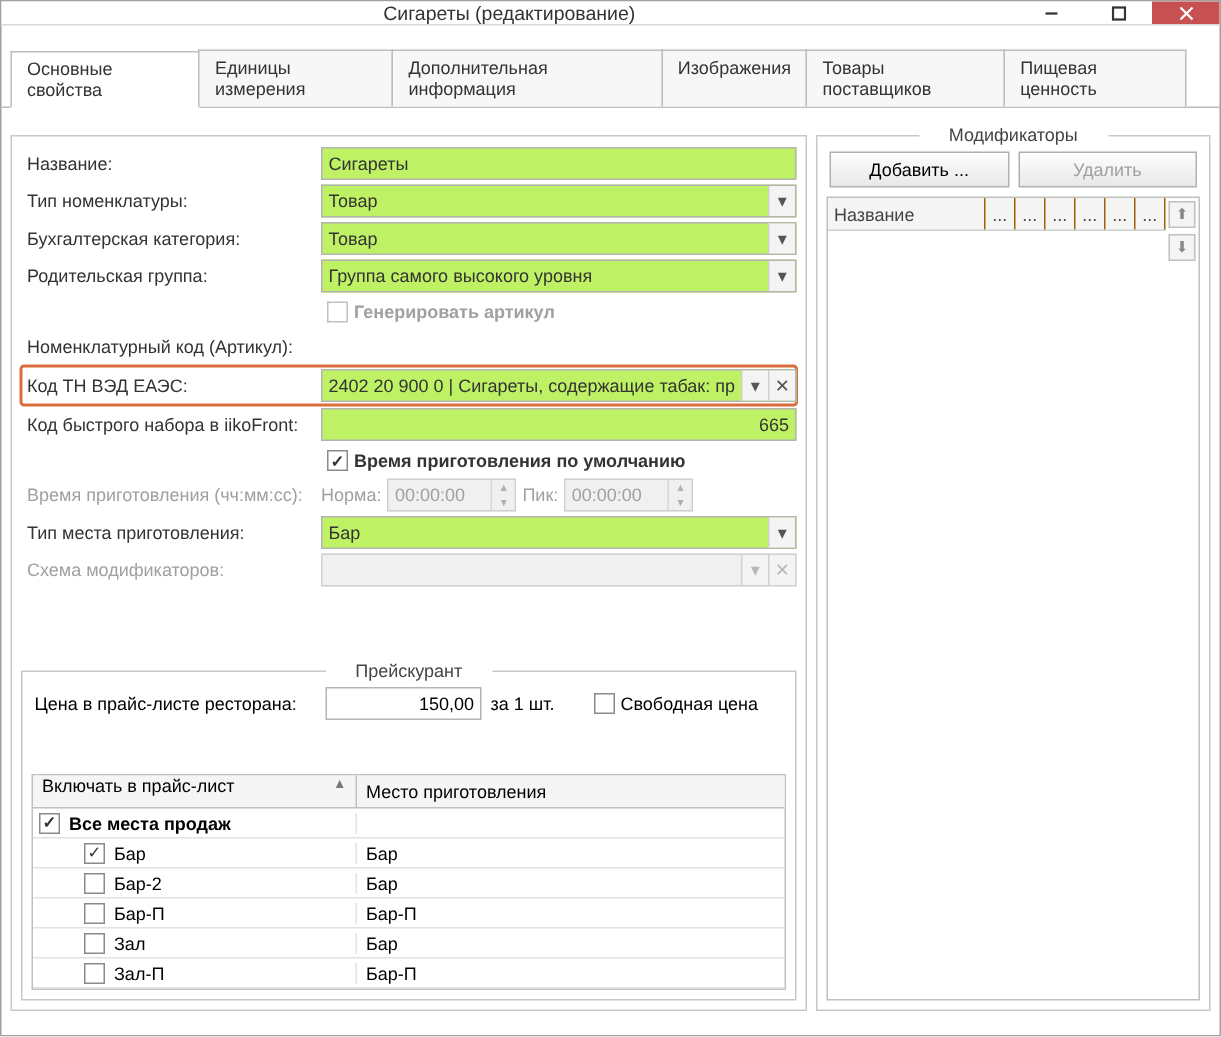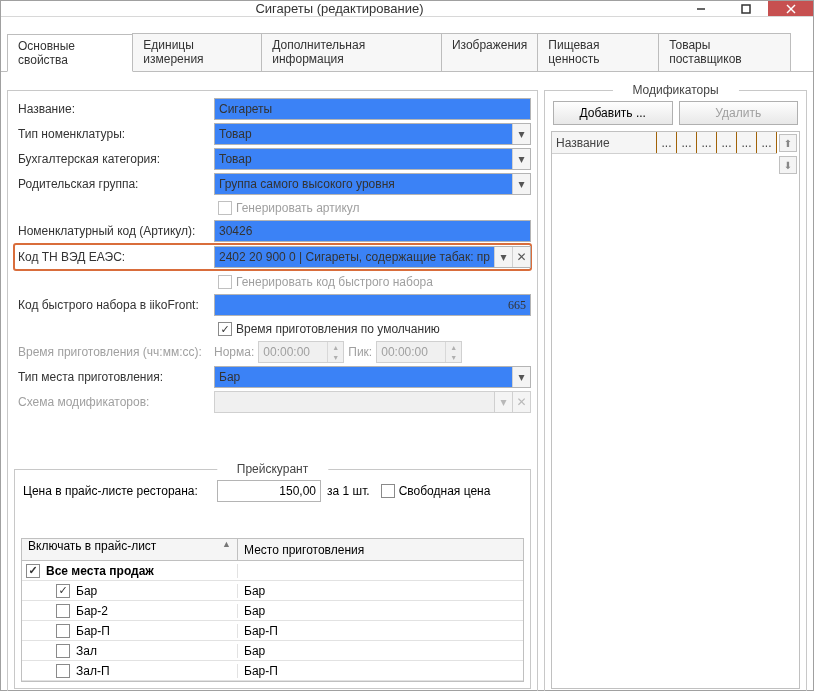--- a/index.html
+++ b/index.html
@@ -17,44 +17,44 @@
 .tab.inactive { background: #f7f7f7; }
 .content { flex: 1; display: flex; gap: 6px; padding: 6px; }
 .left-pane { flex: 1; border: 1px solid #c8c8c8; display: flex; flex-direction: column; }
 .right-pane { width: 290px; display: flex; flex-direction: column; gap: 4px; }
 .fieldset { border: 1px solid #c8c8c8; position: relative; padding: 10px 6px 6px 6px; margin: 0; }
 .fieldset .legend { position: absolute; top: -8px; left: 50%; transform: translateX(-50%); background: #fff; padding: 0 20px; color: #444; font-size: 12px; }
 .form-row { display: flex; align-items: center; min-height: 24px; margin-bottom: 1px; }
 .form-row label { width: 200px; color: #333; padding-left: 4px; }
 .form-row.disabled label { color: #a0a0a0; }
 .form-row .control { flex: 1; display: flex; gap: 2px; align-items: center; }
-input[type=text].fld, .combo { height: 22px; border: 1px solid #b4b4b4; background: #3b82f6; padding: 0 4px; width: 100%; color: #333; }
-input[type=text].fld.right { text-align: right; font-family: Liberation Serif, serif; }
+input[type=text].fld, .combo { height: 22px; border: 1px solid #b4b4b4; background: #bef264; padding: 0 4px; width: 100%; color: #333; }
+input[type=text].fld.right { text-align: right; }
 .combo { display: flex; align-items: center; position: relative; padding: 0; }
 .combo .val { flex: 1; padding: 0 4px; overflow: hidden; white-space: nowrap; }
 .combo .arrow, .combo .clear { width: 18px; height: 20px; display: flex; align-items: center; justify-content: center; border-left: 1px solid #d0d0d0; color: #555; background: #f4f4f4; }
 .combo.disabled { background: #f0f0f0; color: #a0a0a0; border-color: #d0d0d0; }
 .combo.disabled .arrow, .combo.disabled .clear { color: #b8b8b8; }
-.checkbox-row { display: flex; align-items: center; gap: 4px; padding-left: 204px; min-height: 22px; color: #333; }
+.checkbox-row { display: flex; align-items: center; gap: 4px; padding-left: 204px; min-height: 22px; color: #333; font-weight: bold; }
 .checkbox-row.disabled { color: #a0a0a0; }
 .chk { width: 14px; height: 14px; border: 1px solid #8a8a8a; display: inline-flex; align-items: center; justify-content: center; background: #fff; font-size: 11px; color: #333; }
 .chk.disabled { border-color: #c0c0c0; color: #c0c0c0; }
 .highlight-row { outline: 2px solid #d96d3b; outline-offset: -1px; border-radius: 2px; padding: 2px 0; }
 .time-group { display: flex; gap: 4px; align-items: center; flex: 1; }
 .time-group .lbl { color: #a0a0a0; }
 .time-group .tbox { width: 86px; height: 22px; border: 1px solid #d0d0d0; background: #f0f0f0; color: #a0a0a0; display: flex; align-items: center; }
 .time-group .tbox .t { flex: 1; padding: 0 4px; }
 .time-group .tbox .sp { width: 16px; display: flex; flex-direction: column; border-left: 1px solid #d8d8d8; }
 .time-group .tbox .sp span { height: 10px; display: flex; align-items: center; justify-content: center; font-size: 7px; color: #b0b0b0; }
 .gap { height: 48px; }
 .pricelist-wrap { padding: 6px; }
 .price-row { display: flex; align-items: center; gap: 6px; }
 .price-row label { width: 190px; padding-left: 2px; }
 .price-input { width: 104px; height: 22px; border: 1px solid #b4b4b4; text-align: right; padding: 0 4px; }
-.free-price { margin-left: 5px; display: flex; align-items: center; gap: 4px; }
+.free-price { margin-left: 20px; display: flex; align-items: center; gap: 4px; }
 .table { border: 1px solid #c0c0c0; margin-top: 36px; }
 .table-head { display: flex; background: #f5f5f5; border-bottom: 1px solid #c0c0c0; height: 22px; align-items: stretch; }
 .table-head .col1 { width: 216px; border-right: 1px solid #c0c0c0; display: flex; align-items: flex-start; padding: 0 6px; position: relative; }
 .table-head .col1 .sort { position: absolute; right: 6px; color: #777; font-size: 9px; }
 .table-head .col2 { flex: 1; display: flex; align-items: center; padding: 0 6px; }
 .table-row { display: flex; height: 20px; border-bottom: 1px solid #e2e2e2; align-items: center; }
 .table-row .c1 { width: 216px; border-right: 1px solid #e2e2e2; display: flex; align-items: center; gap: 6px; padding-left: 16px; }
 .table-row.root .c1 { padding-left: 4px; font-weight: bold; }
 .table-row .c1.ind { padding-left: 34px; }
 .table-row .c2 { flex: 1; padding: 0 6px; }
@@ -99,22 +99,22 @@
           </svg>
         </div>
     </div>
   </div>
 
   <div class="tabs">
     <div class="tab active">Основные свойства</div>
     <div class="tab inactive">Единицы измерения</div>
     <div class="tab inactive">Дополнительная информация</div>
     <div class="tab inactive">Изображения</div>
+    <div class="tab inactive">Товары поставщиков</div>
     <div class="tab inactive">Пищевая ценность</div>
-    <div class="tab inactive">Товары поставщиков</div>
   </div>
 
   <div class="content">
     <div class="left-pane">
       <div class="form-area">
         <div class="form-row">
             <label>Название:</label>
             <div class="control">
               <input type="text" class="fld" value="Сигареты" style="">
             </div>
@@ -145,37 +145,30 @@
                 <span class="arrow">▾</span>
               </div>
             </div>
           </div>
         <div class="checkbox-row disabled">
             <span class="chk disabled"></span>
             <span>Генерировать артикул</span>
           </div>
         <div class="form-row">
             <label>Номенклатурный код (Артикул):</label>
-            <div class="control">
-              <input type="text" class="fld" value="30426" style="">
-            </div>
           </div>
         <div class="form-row highlight-row">
             <label>Код ТН ВЭД ЕАЭС:</label>
             <div class="control">
               <div class="combo">
                 <span class="val">2402 20 900 0 | Сигареты, содержащие табак: пр</span>
                 <span class="arrow">▾</span>
                 <span class="clear">✕</span>
               </div>
             </div>
-          </div>
-        <div class="checkbox-row disabled">
-            <span class="chk disabled"></span>
-            <span>Генерировать код быстрого набора</span>
           </div>
         <div class="form-row">
             <label>Код быстрого набора в iikoFront:</label>
             <div class="control">
               <input type="text" class="fld right" value="665" style="">
             </div>
           </div>
         <div class="checkbox-row">
             <span class="chk">✓</span>
             <span>Время приготовления по умолчанию</span>

